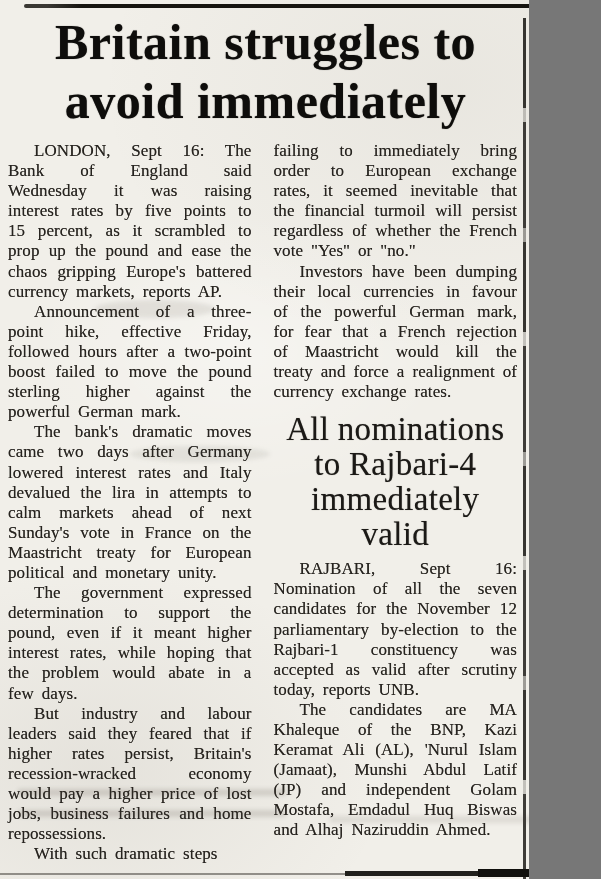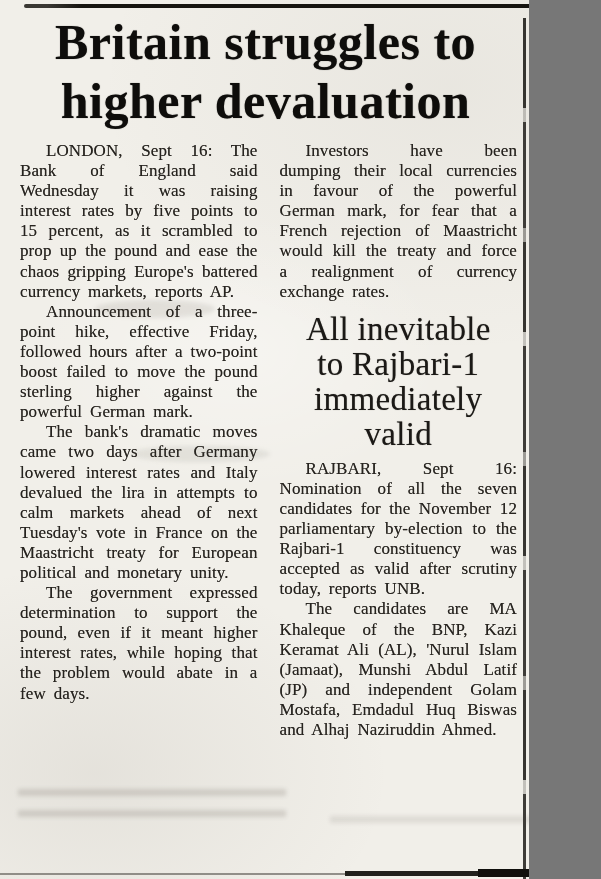--- a/index.html
+++ b/index.html
@@ -111,21 +111,21 @@
     font-size: 50px;
     line-height: 59px;
     letter-spacing: 0.5px;
     color: #0e0d0b;
     text-shadow: 0 0 1px rgba(20,18,15,0.55);
   }
 
   
   .columns {
     display: flex;
-    padding: 0 12px 0 20px;
+    padding: 0 12px 0 8px;
     gap: 22px;
   }
   .col {
     flex: 1 1 0;
     min-width: 0;
   }
   .body-para {
     margin: 0;
     font-size: 17px;
     line-height: 20.1px;
@@ -160,34 +160,37 @@
   <div class="top-right-mark"></div>
   <div class="right-rule"></div>
   <div class="bottom-rule-thin"></div>
   <div class="bottom-rule-mid"></div>
   <div class="bottom-rule-thick"></div>
   <div class="smudge smudge-1"></div>
   <div class="smudge smudge-2"></div>
   <div class="smudge smudge-3"></div>
   <div class="smudge smudge-4"></div>
 
-  <h1 class="headline"><span>Britain struggles to</span><br><span>higher devaluation</span></h1>
+  <h1 class="headline"><span>Britain struggles to</span><br><span>avoid immediately</span></h1>
 
   <div class="columns">
 
     <div class="col">
       <p class="body-para">LONDON, Sept 16: The Bank of England said Wednesday it was raising interest rates by five points to 15 percent, as it scrambled to prop up the pound and ease the chaos gripping Europe's battered currency markets, reports AP.</p>
       <p class="body-para">Announcement of a three-point hike, effective Friday, followed hours after a two-point boost failed to move the pound sterling higher against the powerful German mark.</p>
-      <p class="body-para">The bank's dramatic moves came two days after Germany lowered interest rates and Italy devalued the lira in attempts to calm markets ahead of next Tuesday's vote in France on the Maastricht treaty for European political and monetary unity.</p>
+      <p class="body-para">The bank's dramatic moves came two days after Germany lowered interest rates and Italy devalued the lira in attempts to calm markets ahead of next Sunday's vote in France on the Maastricht treaty for European political and monetary unity.</p>
       <p class="body-para">The government expressed determination to support the pound, even if it meant higher interest rates, while hoping that the problem would abate in a few days.</p>
+      <p class="body-para">But industry and labour leaders said they feared that if higher rates persist, Britain's recession-wracked economy would pay a higher price of lost jobs, business failures and home repossessions.</p>
+      <p class="body-para">With such dramatic steps</p>
     </div>
 
     <div class="col">
+      <p class="body-para no-indent">failing to immediately bring order to European exchange rates, it seemed inevitable that the financial turmoil will persist regardless of whether the French vote "Yes" or "no."</p>
       <p class="body-para">Investors have been dumping their local currencies in favour of the powerful German mark, for fear that a French rejection of Maastricht would kill the treaty and force a realignment of currency exchange rates.</p>
 
-      <h2 class="subheadline"><span>All inevitable</span><br><span>to Rajbari-1</span><br><span>immediately valid</span></h2>
+      <h2 class="subheadline"><span>All nominations</span><br><span>to Rajbari-4</span><br><span>immediately valid</span></h2>
 
       <p class="body-para">RAJBARI, Sept 16: Nomination of all the seven candidates for the November 12 parliamentary by-election to the Rajbari-1 constituency was accepted as valid after scrutiny today, reports UNB.</p>
       <p class="body-para">The candidates are MA Khaleque of the BNP, Kazi Keramat Ali (AL), 'Nurul Islam (Jamaat), Munshi Abdul Latif (JP) and independent Golam Mostafa, Emdadul Huq Biswas and Alhaj Naziruddin Ahmed.</p>
     </div>
 
   </div>
 </div>
 
 </body></html>

